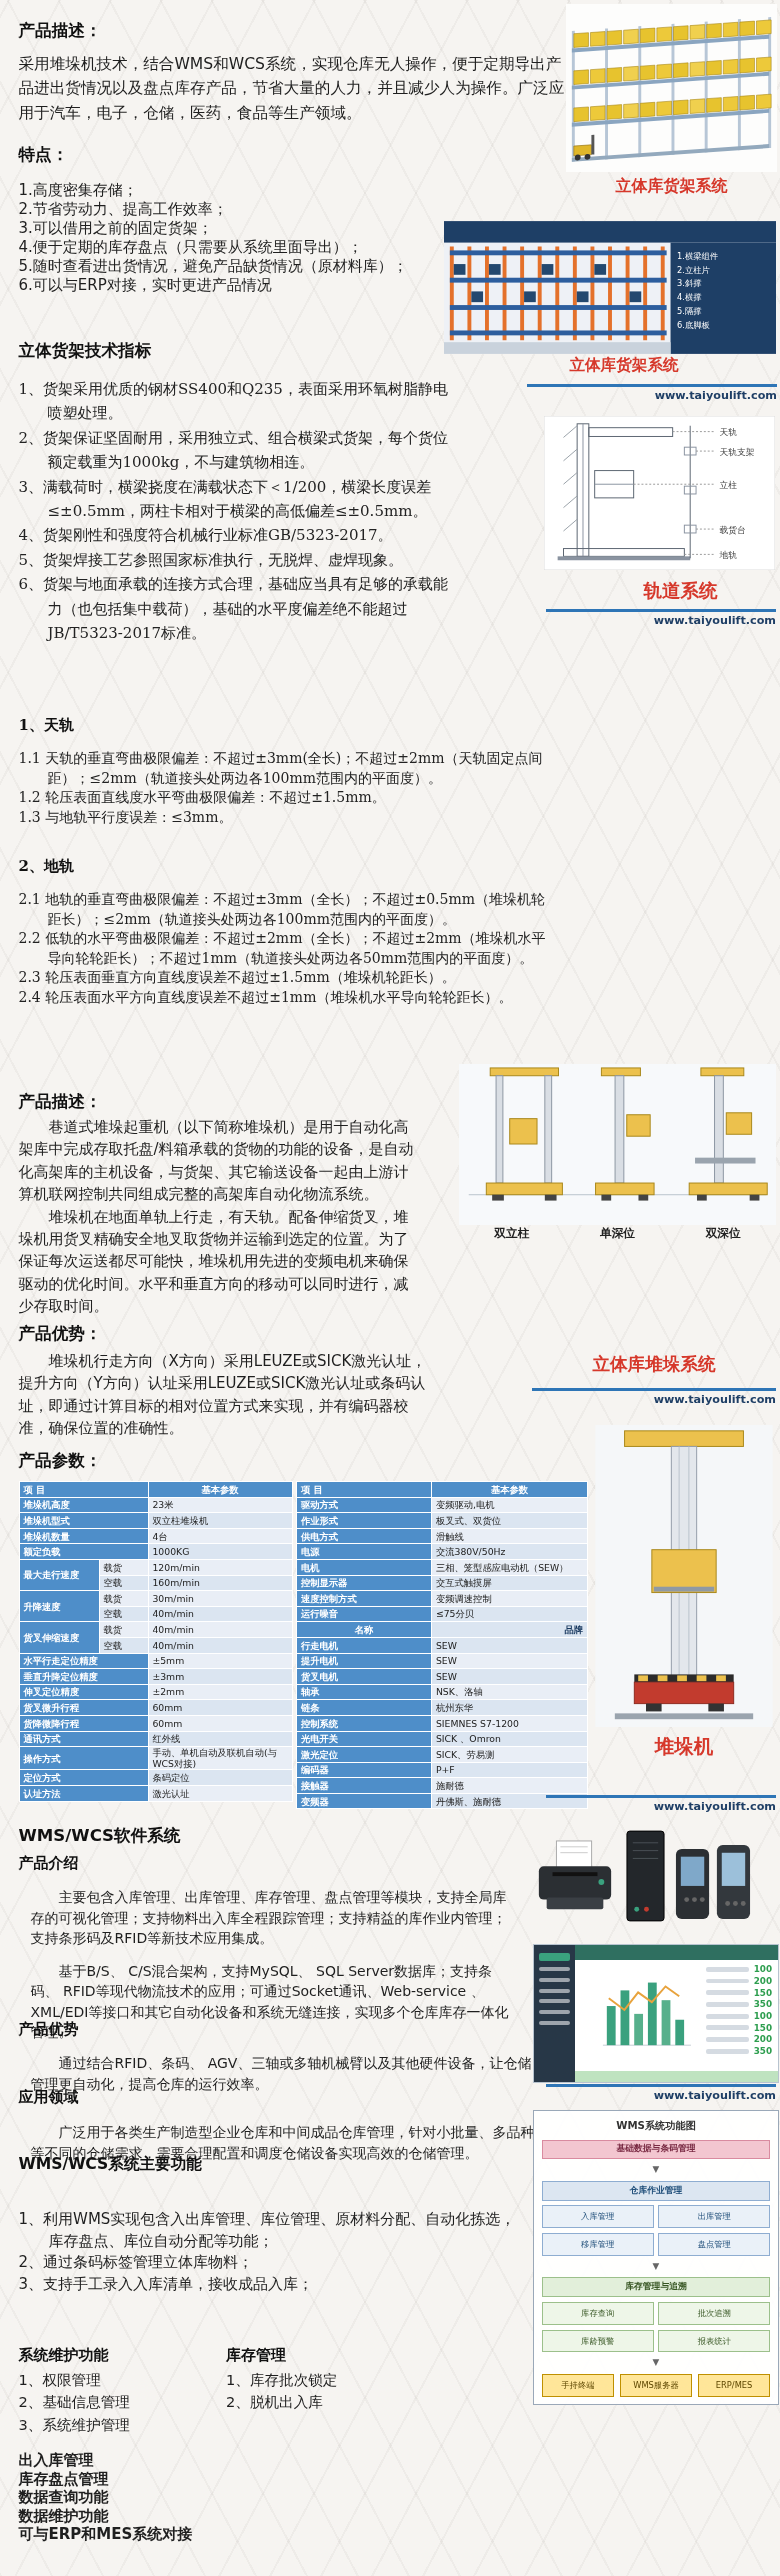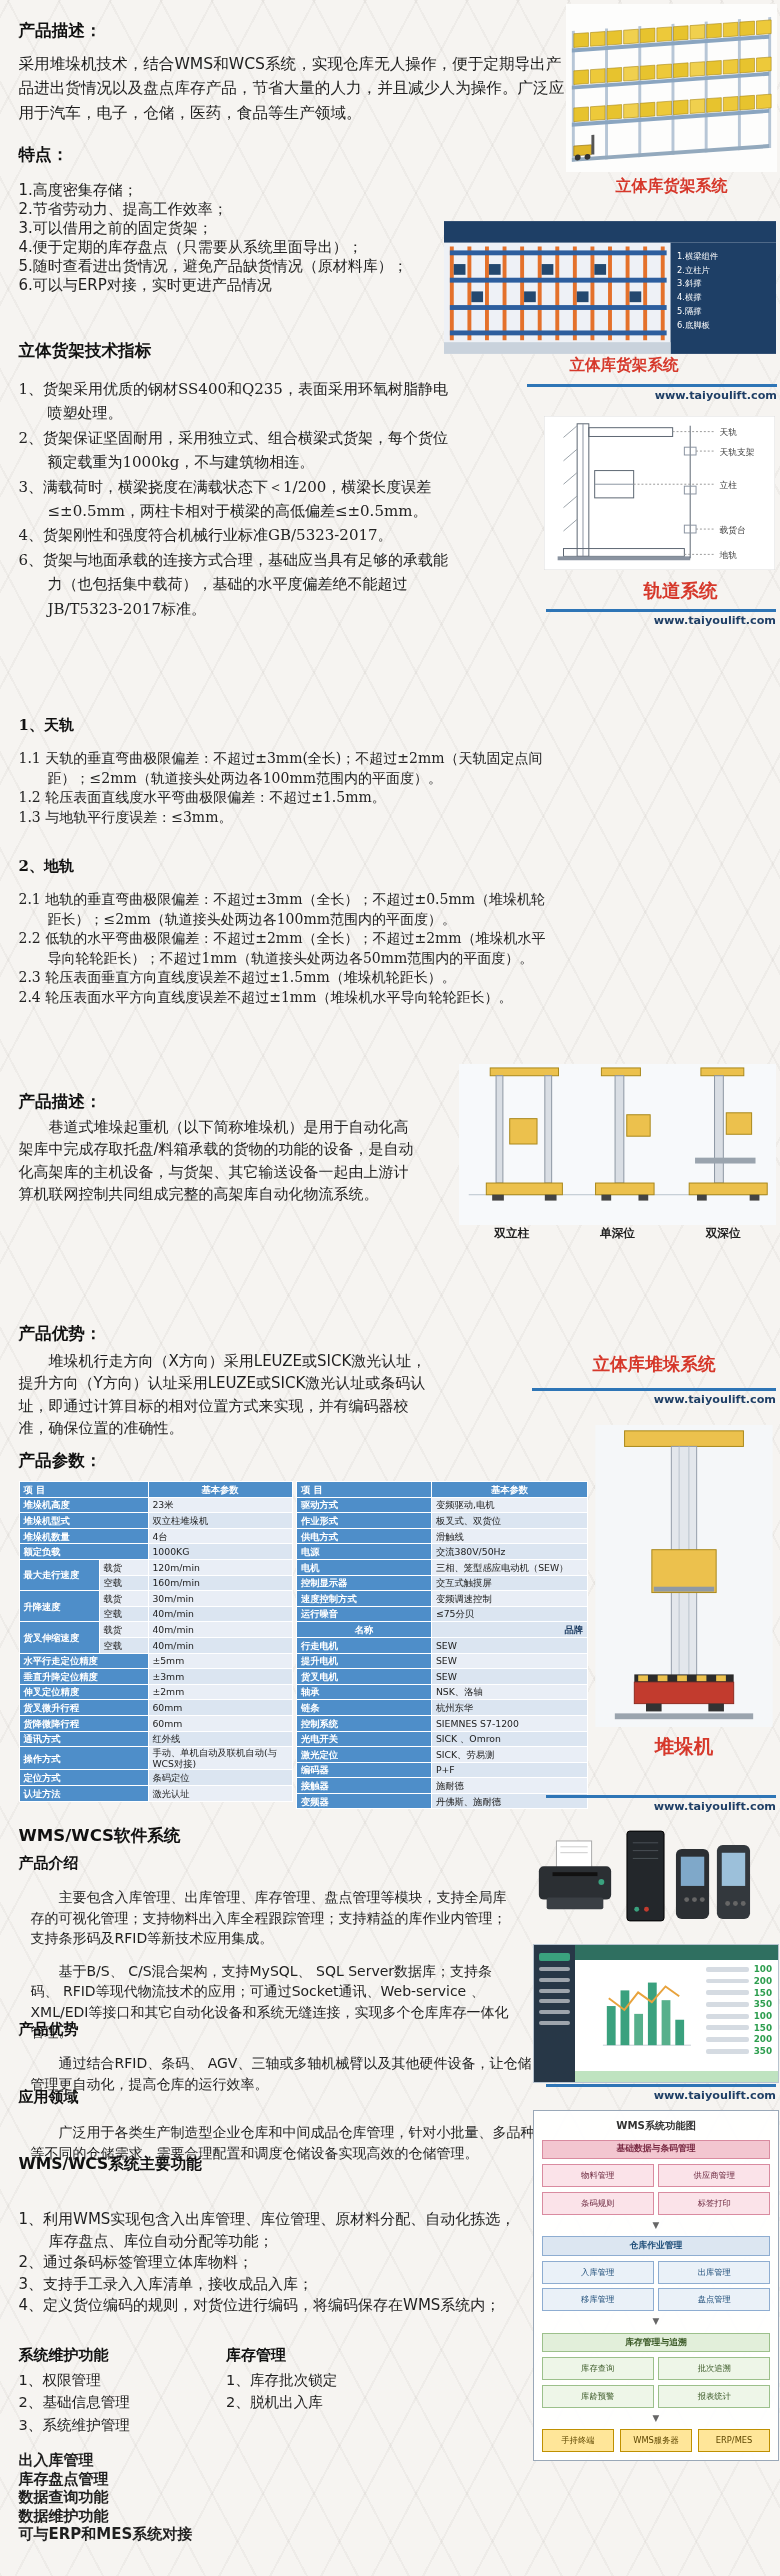--- a/index.html
+++ b/index.html
@@ -134,20 +134,21 @@
   </div>
   <div class="abs cap" style="left:566px;top:176px;width:211px;font-size:16px;">立体库货架系统</div>
 
   <div class="abs h1 serif" style="left:18.5px;top:340px;">立体货架技术指标</div>
   <div class="abs serif" style="left:18.5px;top:377px;width:434px;">
 
   <div class="s2item">1、货架采用优质的钢材SS400和Q235，表面采用环氧树脂静电喷塑处理。</div>
       <div class="s2item">2、货架保证坚固耐用，采用独立式、组合横梁式货架，每个货位额定载重为1000kg，不与建筑物相连。</div>
       <div class="s2item">3、满载荷时，横梁挠度在满载状态下＜1/200，横梁长度误差≤±0.5mm，两柱卡相对于横梁的高低偏差≤±0.5mm。</div>
       <div class="s2item">4、货架刚性和强度符合机械行业标准GB/5323-2017。</div>
+      <div class="s2item">5、货架焊接工艺参照国家标准执行，无脱焊、虚焊现象。</div>
       <div class="s2item">6、货架与地面承载的连接方式合理，基础应当具有足够的承载能力（也包括集中载荷），基础的水平度偏差绝不能超过JB/T5323-2017标准。</div>
     </div>
 
   <div class="abs" style="left:444px;top:221px;">
     <svg width="332" height="133" viewBox="0 0 340 136">
       <rect width="340" height="136" fill="#eef1f6"></rect>
       <rect width="340" height="22" fill="#1e3f66"></rect>
       <rect x="232" y="22" width="108" height="114" fill="#1e3f66"></rect>
       <rect x="6" y="26" width="4" height="96" fill="#e4712b"></rect>
         <rect x="24" y="26" width="4" height="96" fill="#e4712b"></rect>
@@ -241,20 +242,21 @@
   </div>
   <div class="abs cap" style="left:578px;top:578px;width:205px;font-size:18.5px;">轨道系统</div>
   <div class="abs" style="left:546px;top:609px;width:230px;">
     <div class="blueline"></div>
     <div class="site">www.taiyoulift.com</div>
   </div>
 
   <div class="abs h1" style="left:18.5px;top:1091px;">产品描述：</div>
   <div class="abs" style="left:18.5px;top:1116px;width:402px;">
     <p class="para">巷道式堆垛起重机（以下简称堆垛机）是用于自动化高架库中完成存取托盘/料箱承载的货物的功能的设备，是自动化高架库的主机设备，与货架、其它输送设备一起由上游计算机联网控制共同组成完整的高架库自动化物流系统。</p>
+    <p class="para">堆垛机在地面单轨上行走，有天轨。配备伸缩货叉，堆垛机用货叉精确安全地叉取货物并运输到选定的位置。为了保证每次运送都尽可能快，堆垛机用先进的变频电机来确保驱动的优化时间。水平和垂直方向的移动可以同时进行，减少存取时间。</p>
   </div>
 
   <div class="abs" style="left:459px;top:1064px;">
     <svg width="317" height="161" viewBox="0 0 325 165">
       <rect width="325" height="165" fill="#f7f9fb"></rect>
       <line x1="10" y1="134" x2="315" y2="134" stroke="#b9c2cc"></line>
       <g>
         <rect x="32" y="4" width="70" height="8" fill="#ecc14d" stroke="#a8871a"></rect>
         <rect x="38" y="12" width="7" height="110" fill="#d9dee4" stroke="#8b95a1"></rect>
         <rect x="88" y="12" width="7" height="110" fill="#d9dee4" stroke="#8b95a1"></rect>
@@ -630,21 +632,20 @@
     <div class="blueline"></div>
     <div class="site">www.taiyoulift.com</div>
   </div>
 
   <div class="abs h1" style="left:18.5px;top:2154px;font-size:15.6px;">WMS/WCS系统主要功能</div>
   <div class="abs" style="left:18.5px;top:2209px;width:507px;">
 
   <div class="s7item">1、利用WMS实现包含入出库管理、库位管理、原材料分配、自动化拣选，库存盘点、库位自动分配等功能；</div>
       <div class="s7item">2、通过条码标签管理立体库物料；</div>
       <div class="s7item">3、支持手工录入入库清单，接收成品入库；</div>
-      <div class="s7item">4、定义货位编码的规则，对货位进行编码，将编码保存在WMS系统内；</div>
     </div>
 
   <div class="abs h2" style="left:18.5px;top:2346px;">系统维护功能</div>
   <div class="abs" style="left:18.5px;top:2369px;width:185px;">
 
   <div class="plainline">1、权限管理</div>
       <div class="plainline">2、基础信息管理</div>
       <div class="plainline">3、系统维护管理</div>
     </div>
   <div class="abs h2" style="left:226px;top:2346px;">库存管理</div>
@@ -660,27 +661,20 @@
       <div class="boldline">库存盘点管理</div>
       <div class="boldline">数据查询功能</div>
       <div class="boldline">数据维护功能</div>
       <div class="boldline">可与ERP和MES系统对接</div>
     </div>
 
   <div class="abs fc" style="left:533px;top:2110px;">
     <div class="fc-title">WMS系统功能图</div>
     <div class="fc-sec pink">
       <div class="fc-h pink">基础数据与条码管理</div>
-      <div class="fc-grid">
-
-      <div class="fc-box">物料管理</div>
-          <div class="fc-box">供应商管理</div>
-          <div class="fc-box">条码规则</div>
-          <div class="fc-box">标签打印</div>
-        </div>
     </div>
     <div class="fc-arrow">▼</div>
     <div class="fc-sec blue">
       <div class="fc-h blue">仓库作业管理</div>
       <div class="fc-grid">
 
       <div class="fc-box">入库管理</div>
           <div class="fc-box">出库管理</div>
           <div class="fc-box">移库管理</div>
           <div class="fc-box">盘点管理</div>

